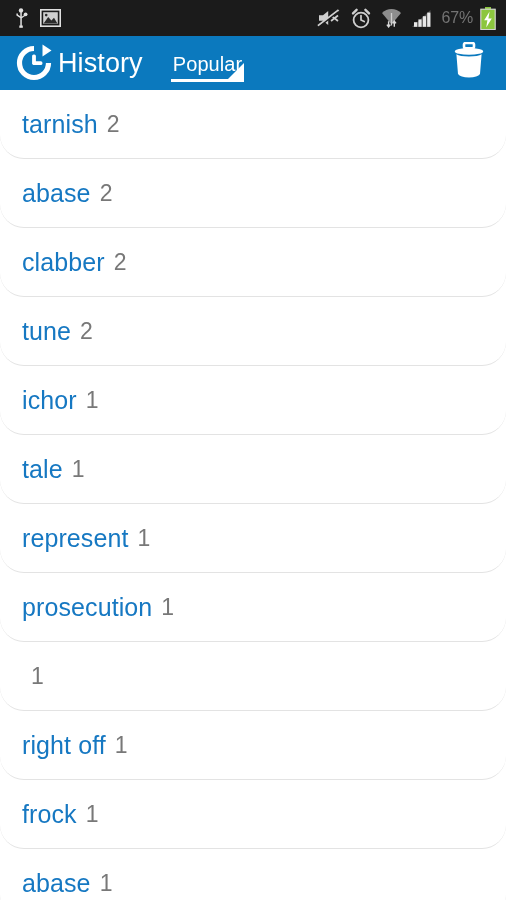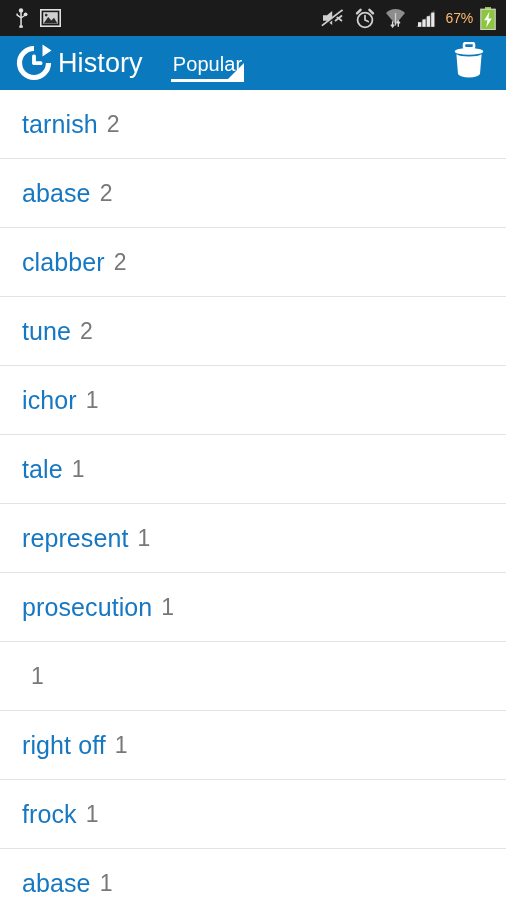--- a/index.html
+++ b/index.html
@@ -34,22 +34,22 @@
     margin-left: auto;
     display: flex;
     align-items: center;
     gap: 9px;
   }
   .sb-icon {
     display: block;
     line-height: 0;
   }
   .sb-batt-pct {
-    color: #fdba74;
-    font-size: 14px;
+    color: #737373;
+    font-size: 16px;
     letter-spacing: -0.2px;
     margin-right: -2px;
   }
   .sb-clock {
     color: #e8e8e8;
     font-size: 25px;
     letter-spacing: 0.3px;
     margin-left: 4px;
     font-weight: 400;
   }
@@ -127,20 +127,21 @@
     background: #ffffff;
   }
   .row {
     height: 69px;
     box-sizing: border-box;
     display: flex;
     align-items: center;
     padding: 0 22px;
     border-bottom: 1px solid #e3e3e3;
     background: #ffffff;
+    border-radius: 24px;
   }
   .row-word {
     color: #1678c2;
     font-size: 25px;
     font-weight: 400;
     letter-spacing: 0.1px;
   }
   .row-count {
     color: #787878;
     font-size: 23px;

